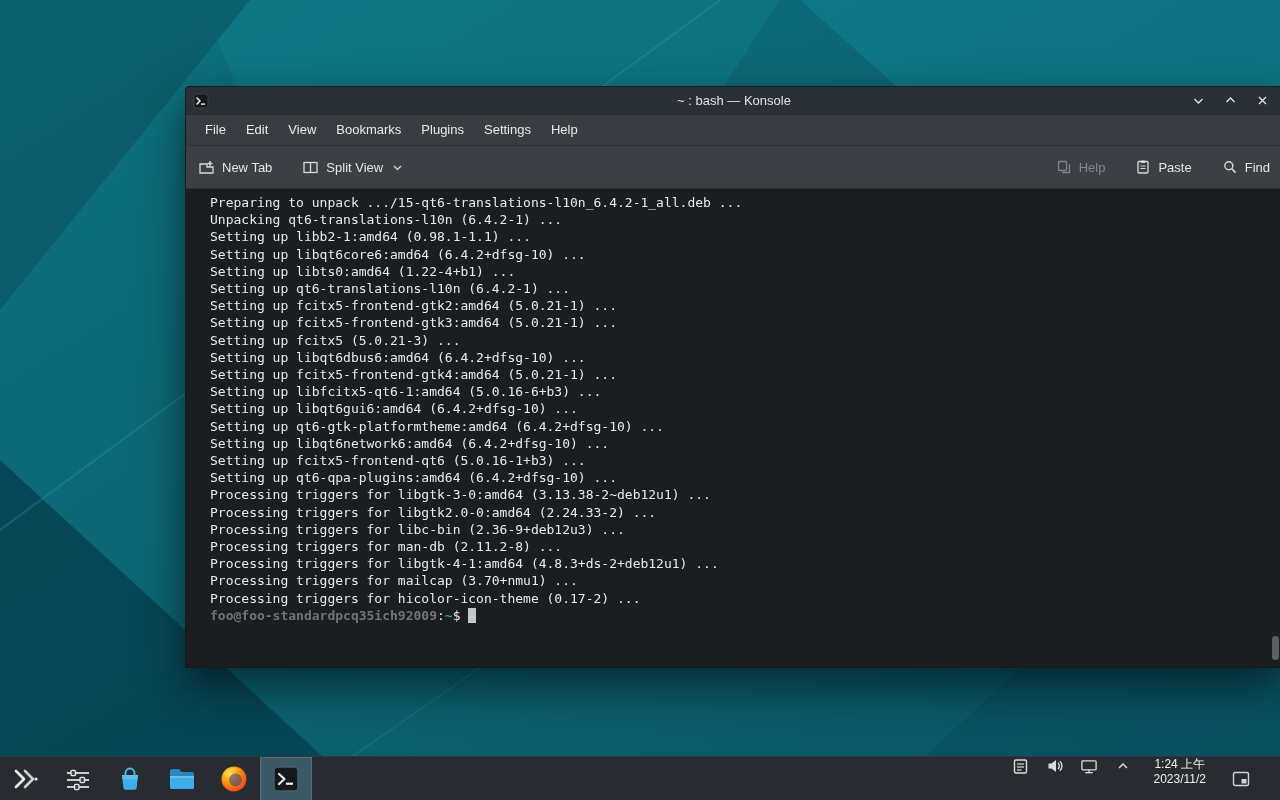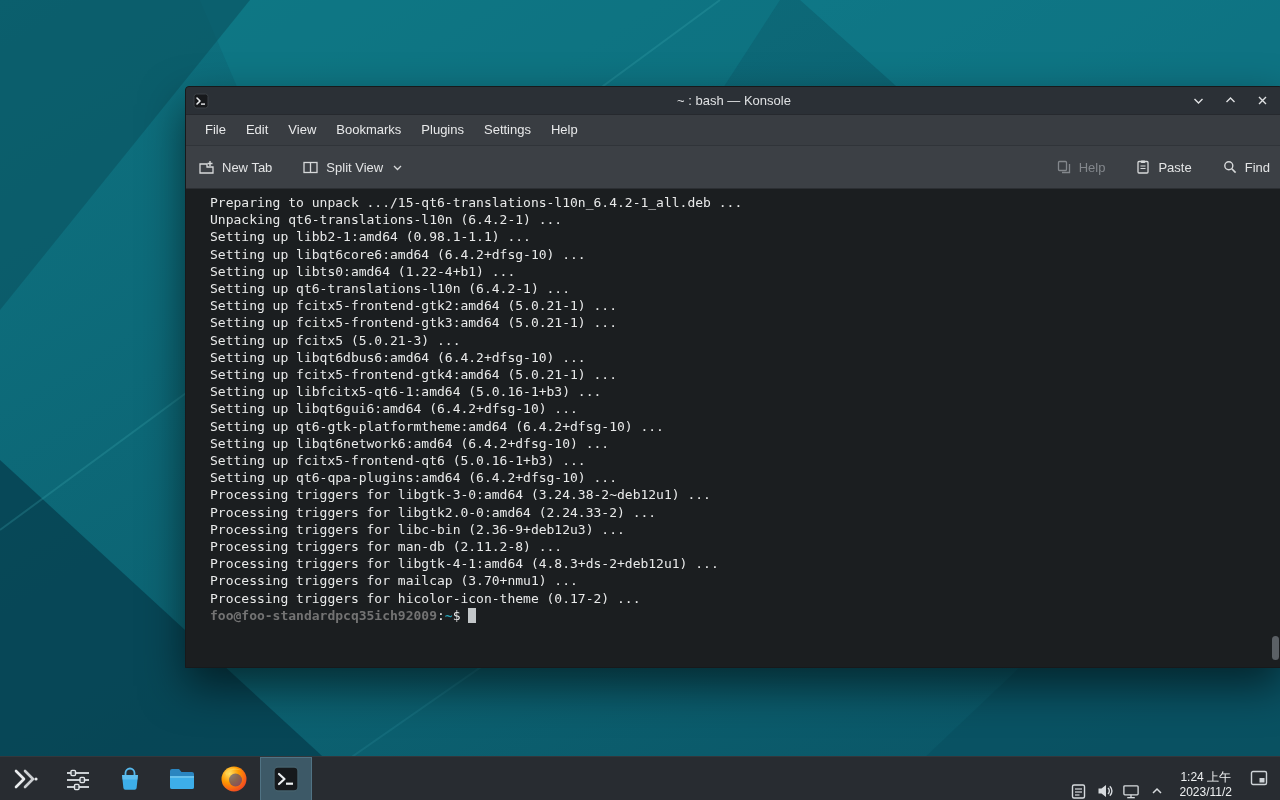--- a/index.html
+++ b/index.html
@@ -59,21 +59,21 @@
   .term-thumb { position:absolute; bottom:5px; right:1px; width:7px; height:24px; border-radius:4px; background:#5b6065; }
 
   
   .taskbar {
     position:absolute; left:0; bottom:0; width:1280px; height:44px;
     background:#282c31; display:flex; align-items:center;
     border-top:1px solid #33373c;
   }
   .task-item { width:52px; height:44px; display:flex; align-items:center; justify-content:center; }
   .task-item.active { background:#3d5967; box-shadow:inset 0 0 0 1px #507384; }
-  .tray { margin-left:auto; display:flex; align-items:flex-end; gap:8px; height:100%; padding-right:8px; }
+  .tray { margin-left:auto; display:flex; align-items:flex-start; gap:16px; height:100%; padding-right:26px; }
   .tray-icon { display:flex; align-items:center; justify-content:center; width:18px; height:18px; }
   .clock { text-align:center; color:#eef0f1; font-size:12px; line-height:15px; white-space:nowrap; padding:0 6px; }
   .show-desktop { display:flex; align-items:center; justify-content:center; width:26px; height:44px; }
 
   svg { display:block; }
 </style>
 </head>
 <body>
 
 <div class="desktop">
@@ -201,27 +201,27 @@
         <div class="term-line">Unpacking qt6-translations-l10n (6.4.2-1) ...</div>
         <div class="term-line">Setting up libb2-1:amd64 (0.98.1-1.1) ...</div>
         <div class="term-line">Setting up libqt6core6:amd64 (6.4.2+dfsg-10) ...</div>
         <div class="term-line">Setting up libts0:amd64 (1.22-4+b1) ...</div>
         <div class="term-line">Setting up qt6-translations-l10n (6.4.2-1) ...</div>
         <div class="term-line">Setting up fcitx5-frontend-gtk2:amd64 (5.0.21-1) ...</div>
         <div class="term-line">Setting up fcitx5-frontend-gtk3:amd64 (5.0.21-1) ...</div>
         <div class="term-line">Setting up fcitx5 (5.0.21-3) ...</div>
         <div class="term-line">Setting up libqt6dbus6:amd64 (6.4.2+dfsg-10) ...</div>
         <div class="term-line">Setting up fcitx5-frontend-gtk4:amd64 (5.0.21-1) ...</div>
-        <div class="term-line">Setting up libfcitx5-qt6-1:amd64 (5.0.16-1+b3) ...</div>
+        <div class="term-line">Setting up libfcitx5-qt6-1:amd64 (5.0.16-6+b3) ...</div>
         <div class="term-line">Setting up libqt6gui6:amd64 (6.4.2+dfsg-10) ...</div>
         <div class="term-line">Setting up qt6-gtk-platformtheme:amd64 (6.4.2+dfsg-10) ...</div>
         <div class="term-line">Setting up libqt6network6:amd64 (6.4.2+dfsg-10) ...</div>
         <div class="term-line">Setting up fcitx5-frontend-qt6 (5.0.16-1+b3) ...</div>
         <div class="term-line">Setting up qt6-qpa-plugins:amd64 (6.4.2+dfsg-10) ...</div>
-        <div class="term-line">Processing triggers for libgtk-3-0:amd64 (3.24.38-2~deb12u1) ...</div>
+        <div class="term-line">Processing triggers for libgtk-3-0:amd64 (3.13.38-2~deb12u1) ...</div>
         <div class="term-line">Processing triggers for libgtk2.0-0:amd64 (2.24.33-2) ...</div>
         <div class="term-line">Processing triggers for libc-bin (2.36-9+deb12u3) ...</div>
         <div class="term-line">Processing triggers for man-db (2.11.2-8) ...</div>
         <div class="term-line">Processing triggers for libgtk-4-1:amd64 (4.8.3+ds-2+deb12u1) ...</div>
         <div class="term-line">Processing triggers for mailcap (3.70+nmu1) ...</div>
         <div class="term-line">Processing triggers for hicolor-icon-theme (0.17-2) ...</div>
       </div>
     <div class="term-line"><span class="prompt-user">foo@foo-standardpcq35ich92009</span><span class="prompt-sep">:</span><span class="prompt-path">~</span><span class="prompt-dollar">$</span><span class="cursor"></span></div>
     <div class="term-scrollbar">
       <div class="term-thumb"></div>

